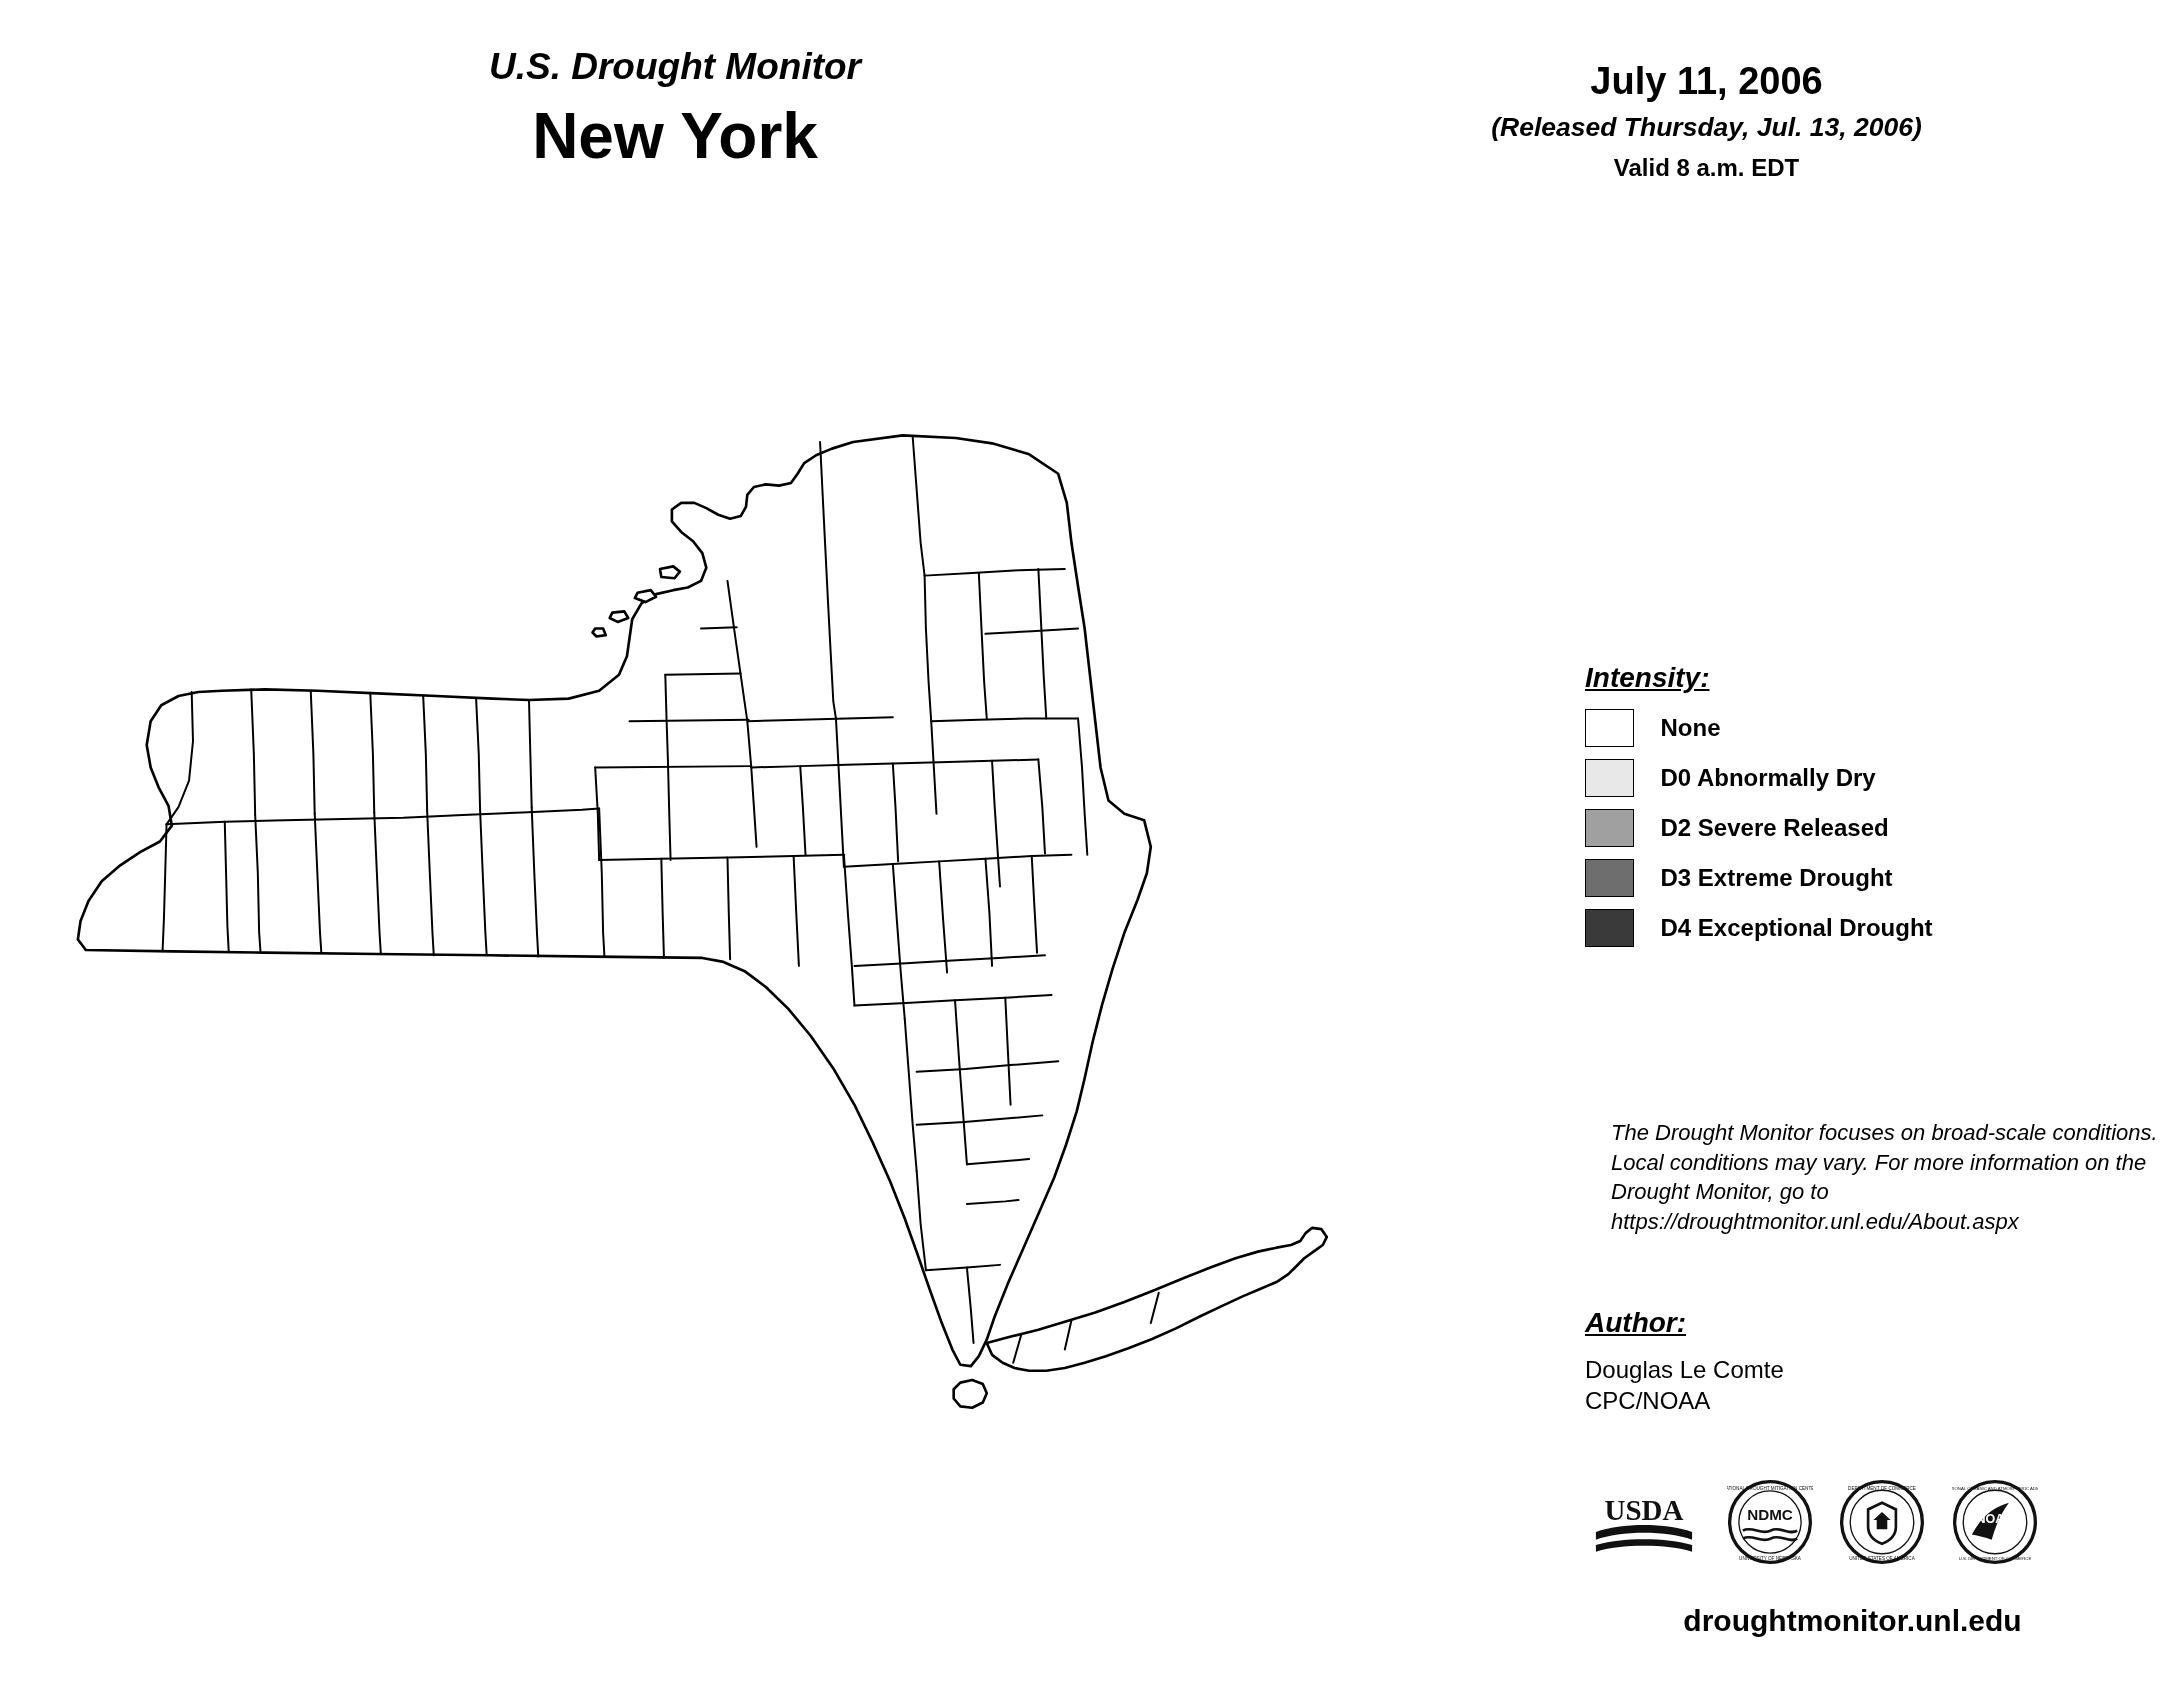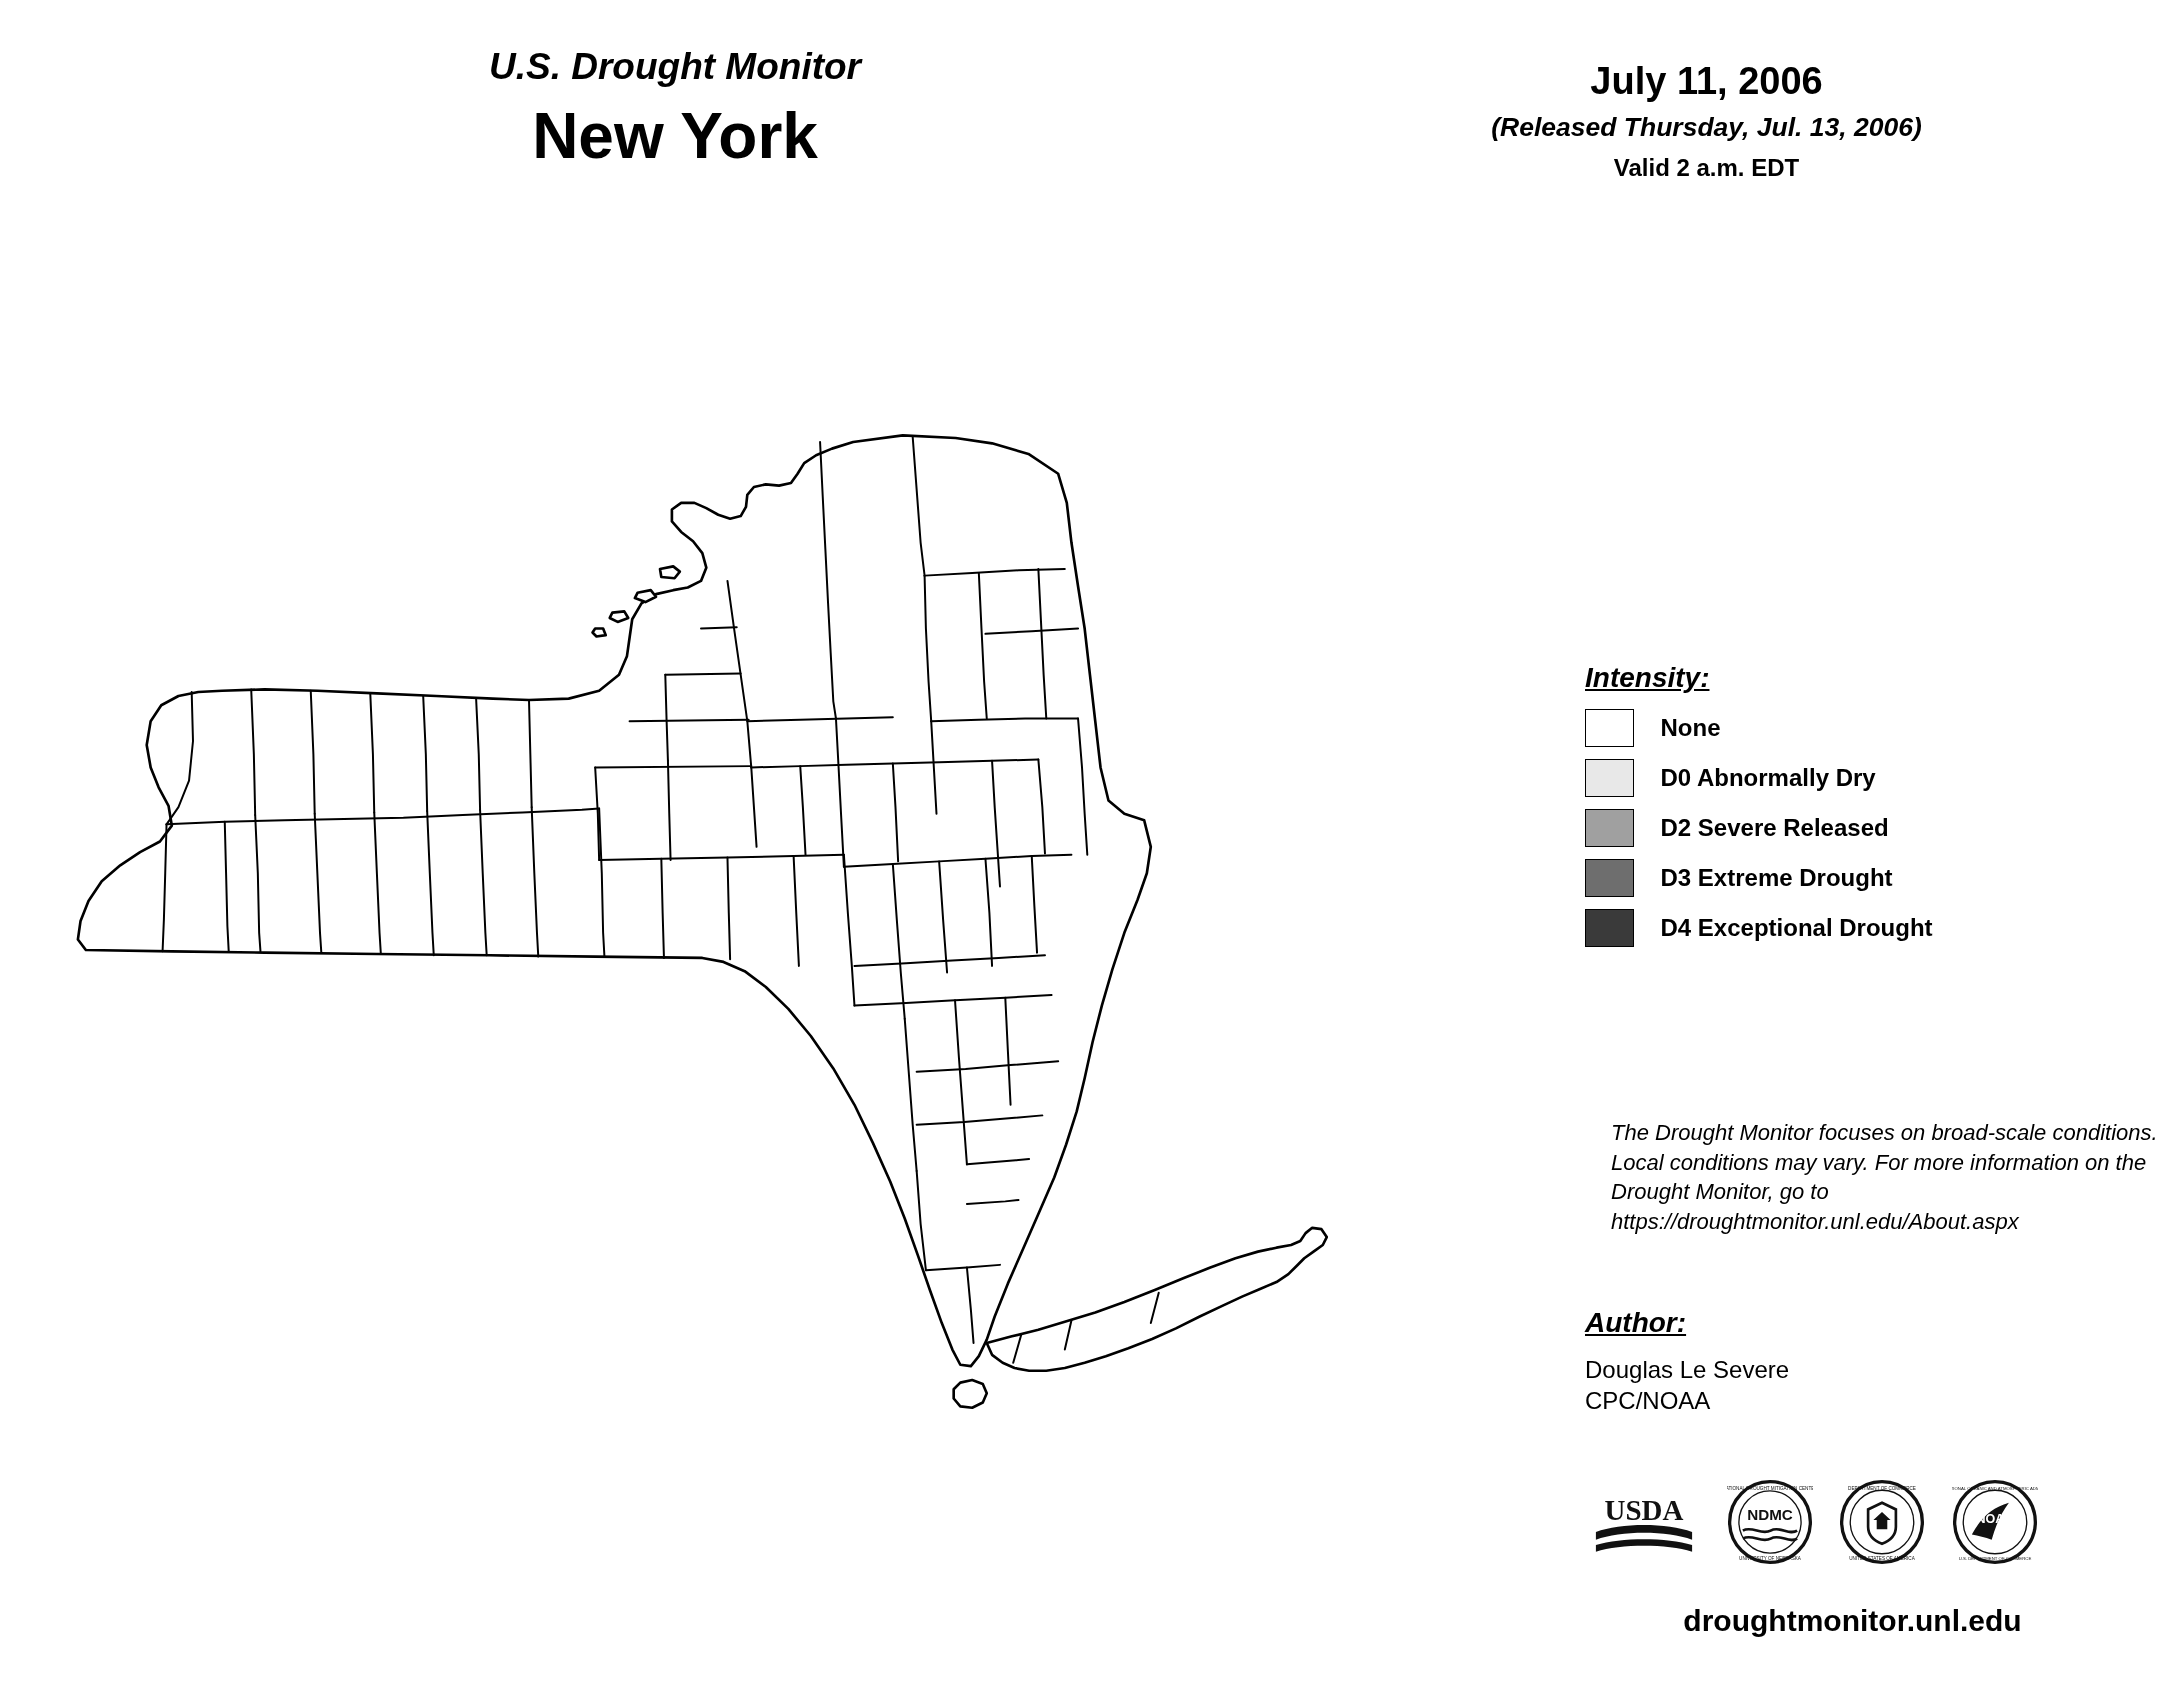--- a/index.html
+++ b/index.html
@@ -176,21 +176,21 @@
 <body>
 
 <div id="header-title-block">
   <div id="dm-title">U.S. Drought Monitor</div>
   <div id="state-title">New York</div>
 </div>
 
 <div id="header-date-block">
   <div id="valid-date">July 11, 2006</div>
   <div id="released-date">(Released Thursday, Jul. 13, 2006)</div>
-  <div id="valid-time">Valid 2 a.m. EDT</div>
+  <div id="valid-time">Valid 8 a.m. EDT</div>
 </div>
 
 <div id="map-area">
   <svg id="map-svg" viewBox="0 0 2180 1700" preserveAspectRatio="xMidYMid meet">
     <g fill="#ffffff" stroke="#000000" stroke-width="4" stroke-linejoin="round" stroke-linecap="round">
 
       <path d="M 1265 38
                L 1345 42 L 1400 50 L 1455 66 L 1500 96 L 1513 140
                L 1520 200 L 1530 266 L 1540 330 L 1548 400 L 1556 470
                L 1564 540 L 1576 590 L 1600 610 L 1630 620 L 1640 660
@@ -340,21 +340,21 @@
   <div class="legend-row">
     <div class="legend-swatch" style="background:#3a3a3a;"></div>
     <div class="legend-label">D4 Exceptional Drought</div>
   </div>
 </div>
 
 <div id="disclaimer">The Drought Monitor focuses on broad-scale conditions. Local conditions may vary. For more information on the Drought Monitor, go to https://droughtmonitor.unl.edu/About.aspx</div>
 
 <div id="author-block">
   <div id="author-heading">Author:</div>
-  <div class="author-line">Douglas Le Severe</div>
+  <div class="author-line">Douglas Le Comte</div>
   <div class="author-line">CPC/NOAA</div>
 </div>
 
 <div id="logos">
 
   <div class="logo">
     <svg width="112" height="86" viewBox="0 0 170 130">
       <text x="85" y="62" font-family="Liberation Serif, serif" font-size="44" font-weight="bold" text-anchor="middle" fill="#111">USDA</text>
       <path d="M 12 80 C 50 66, 120 66, 158 80 L 158 92 C 120 78, 50 78, 12 92 Z" fill="#111"></path>
       <path d="M 12 100 C 50 88, 120 88, 158 100 L 158 110 C 120 98, 50 98, 12 110 Z" fill="#111"></path>

